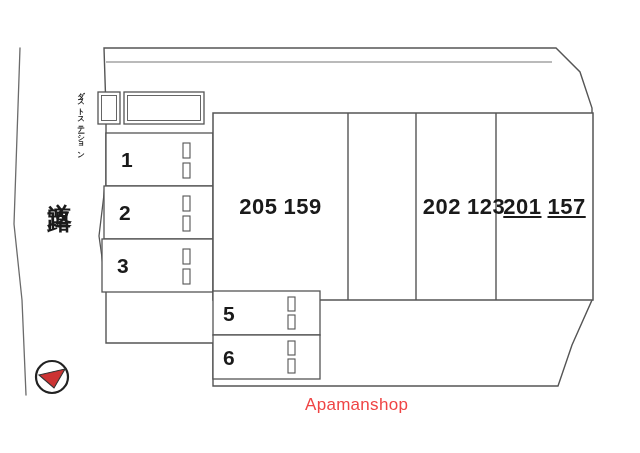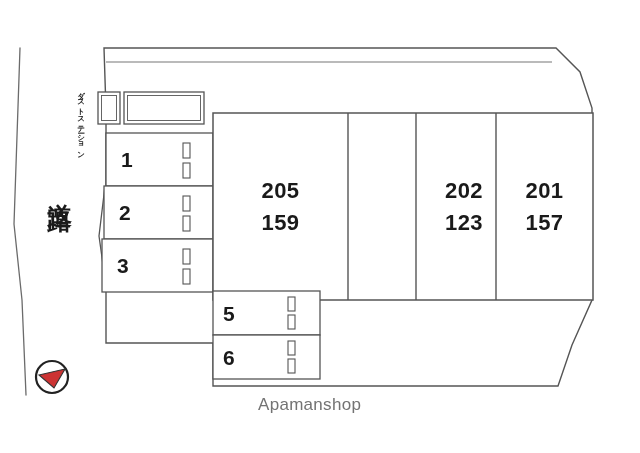--- a/index.html
+++ b/index.html
@@ -18,21 +18,21 @@
   #plan-svg {
     position: absolute;
     left: 0; top: 0;
     width: 640px;
     height: 453px;
   }
   
   .unit-col {
     position: absolute;
     display: flex;
-    flex-direction: column;
+    flex-direction: row;
     align-items: center;
     justify-content: center;
     gap: 6px;
     font-size: 22px;
     font-weight: 700;
     color: #1a1a1a;
     letter-spacing: 0.5px;
   }
   
   .stall-num {
@@ -63,23 +63,24 @@
     letter-spacing: 0px;
   }
   .road-text {
     font-size: 25px;
     font-weight: 700;
     letter-spacing: 4px;
   }
   .watermark {
     position: absolute;
     font-size: 17px;
-    color: #737373;
+    color: #ef4444;
     letter-spacing: 0.3px;
     font-weight: 400;
+    margin-left: 47px;
   }
 </style>
 </head>
 <body>
 
 <div id="stage">
 
   <svg id="plan-svg" viewBox="0 0 640 453">
 
     <g stroke="#6b6b6b" fill="none" stroke-width="1.3">
@@ -178,20 +179,20 @@
     <span>205</span>
     <span>159</span>
   </div>
 
 
   <div class="unit-col" style="left:416px; top:113px; width:96px; height:187px;">
     <span>202</span>
     <span>123</span>
   </div>
 
-  <div class="unit-col" style="left:496px; top:113px; width:97px; height:187px;">
+  <div class="unit-col" style="left:496px; top:113px; width:97px; height:187px;text-decoration:underline;">
     <span>201</span>
     <span>157</span>
   </div>
 
   <div class="watermark" style="left:258px; top:395px;">Apamanshop</div>
 
 </div>
 
 </body></html>

